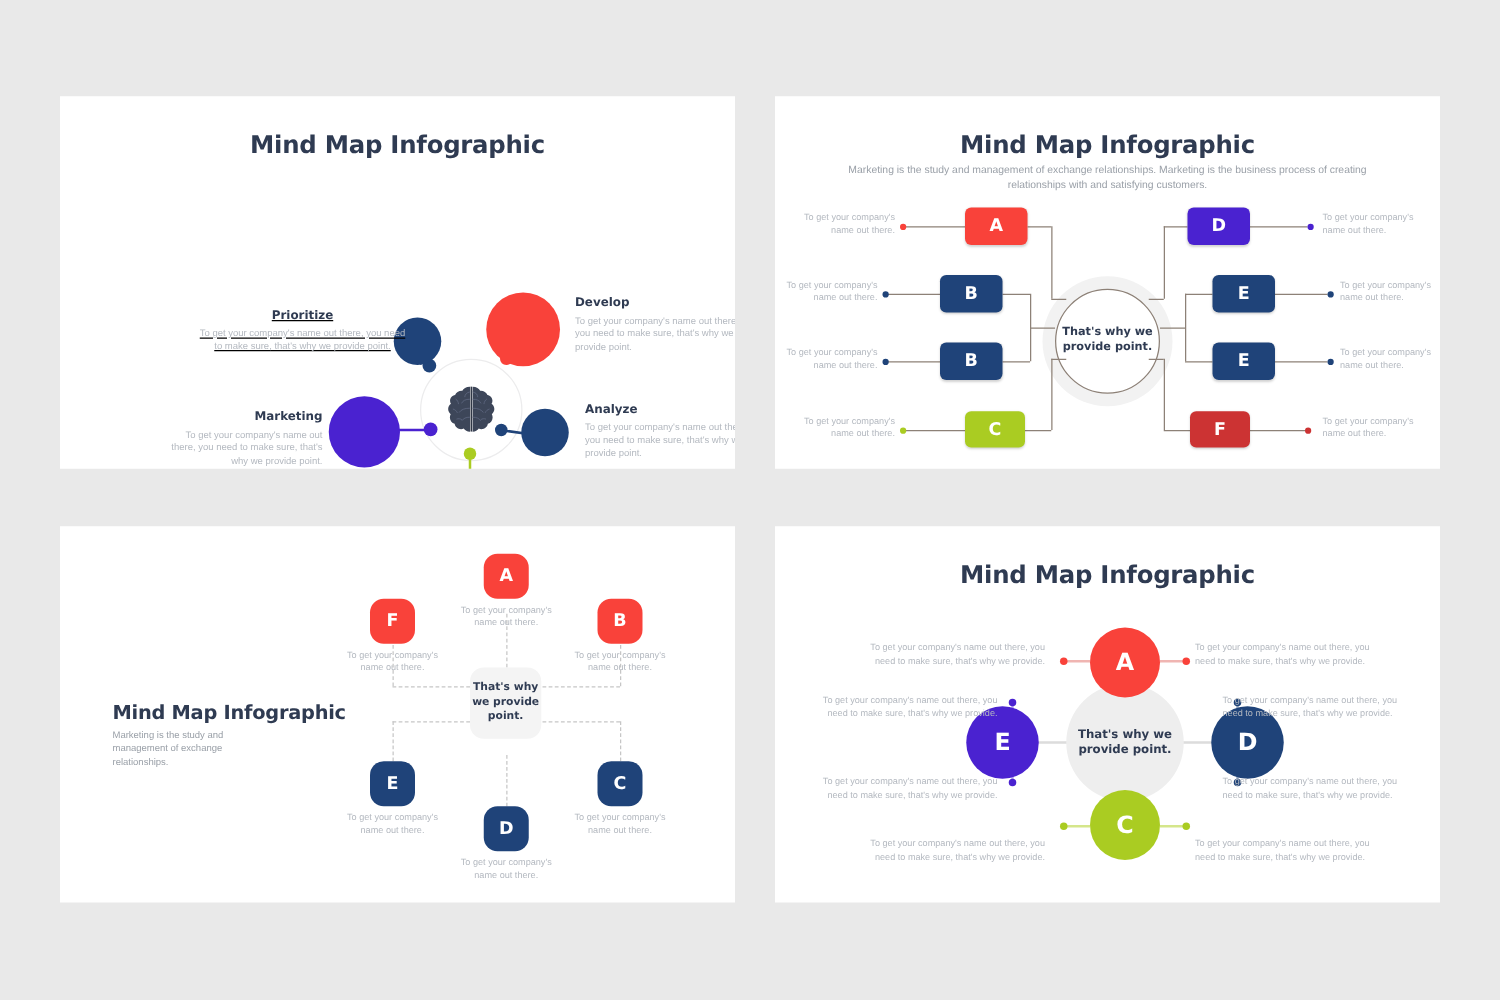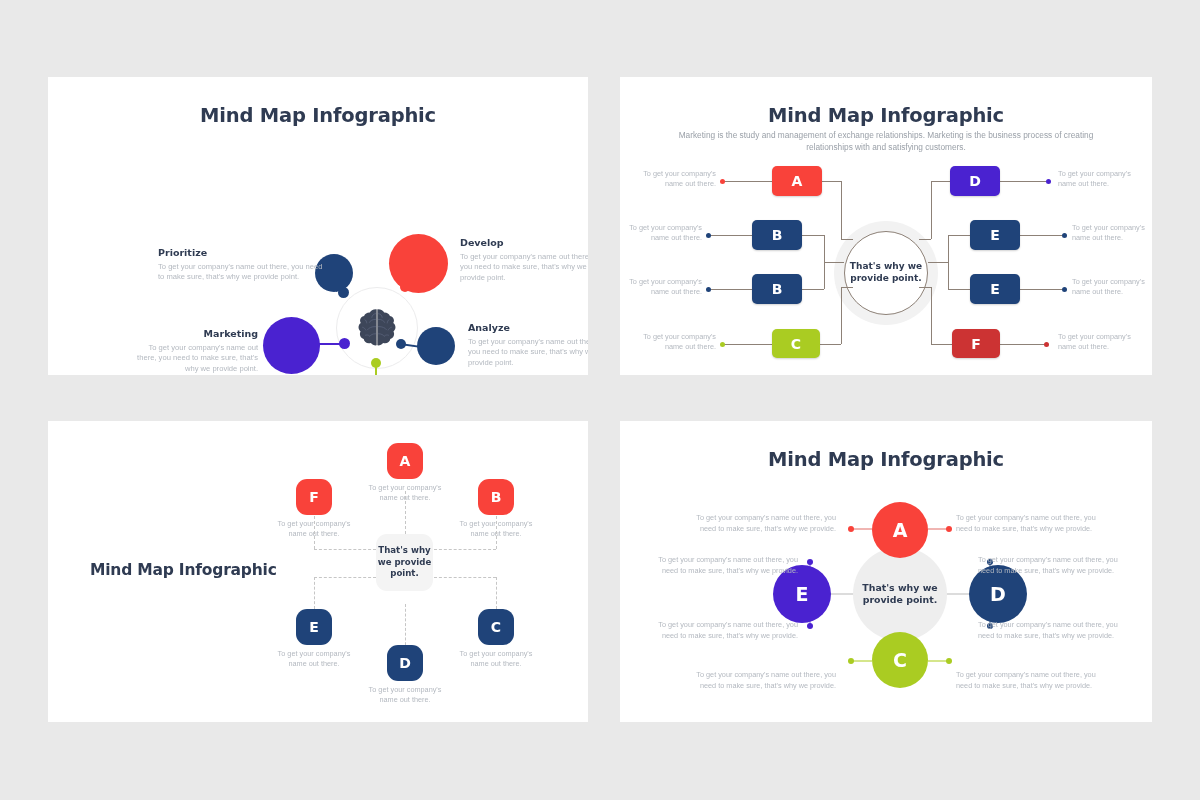--- a/index.html
+++ b/index.html
@@ -155,21 +155,21 @@
   <div class="p1-dot" style="left:291px;top:261px;width:11px;height:11px;background:#4a22d0;"></div>
 
   <div class="p1-line" style="left:327px;top:285px;width:2px;height:28px;background:#aacc22;"></div>
   <div class="p1-dot" style="left:323px;top:281px;width:10px;height:10px;background:#aacc22;"></div>
 
   <div class="p1c" style="left:341px;top:157px;width:59px;height:59px;background:#f9423a;font-size:20px;"></div>
   <div class="p1c" style="left:267px;top:177px;width:38px;height:38px;background:#1f4379;font-size:15px;"></div>
   <div class="p1c" style="left:369px;top:250px;width:38px;height:38px;background:#1f4379;font-size:15px;"></div>
   <div class="p1c" style="left:215px;top:240px;width:57px;height:57px;background:#4a22d0;font-size:20px;"></div>
 
-  <div class="p1blk" style="left:110px;top:170px;width:168px;text-align:left;">
+  <div class="p1blk" style="left:110px;top:170px;width:168px;text-align:center;text-decoration:underline;">
     <div class="hd">Prioritize</div>
     <div class="desc">To get your company's name out there, you need to make sure, that's why we provide point.</div>
   </div>
 
   <div class="p1blk" style="left:82px;top:251px;width:128px;text-align:right;">
     <div class="hd">Marketing</div>
     <div class="desc">To get your company's name out there, you need to make sure, that's why we provide point.</div>
   </div>
 
   <div class="p1blk" style="left:412px;top:160px;width:140px;text-align:left;">
@@ -251,20 +251,21 @@
   <div class="p2txt" style="left:8px;top:200px;text-align:right;">To get your company's name out there.</div>
   <div class="p2txt" style="left:22px;top:255px;text-align:right;">To get your company's name out there.</div>
   <div class="p2txt" style="left:438px;top:92px;text-align:left;">To get your company's name out there.</div>
   <div class="p2txt" style="left:452px;top:146px;text-align:left;">To get your company's name out there.</div>
   <div class="p2txt" style="left:452px;top:200px;text-align:left;">To get your company's name out there.</div>
   <div class="p2txt" style="left:438px;top:255px;text-align:left;">To get your company's name out there.</div>
 </div>
 
 <div class="panel" id="panel3">
   <div class="title" id="p3title">Mind Map Infographic</div>
+  <div class="subtitle" id="p3sub">Marketing is the study and management of exchange relationships.</div>
 
   <div class="dashv" style="left:357px;top:70px;height:48px;"></div>
   <div class="dashv" style="left:357px;top:183px;height:46px;"></div>
   <div class="dashh" style="left:266px;top:128px;width:62px;"></div>
   <div class="dashv" style="left:266px;top:95px;height:33px;"></div>
   <div class="dashh" style="left:386px;top:128px;width:62px;"></div>
   <div class="dashv" style="left:448px;top:95px;height:33px;"></div>
   <div class="dashh" style="left:266px;top:156px;width:62px;"></div>
   <div class="dashv" style="left:266px;top:156px;height:32px;"></div>
   <div class="dashh" style="left:386px;top:156px;width:62px;"></div>

